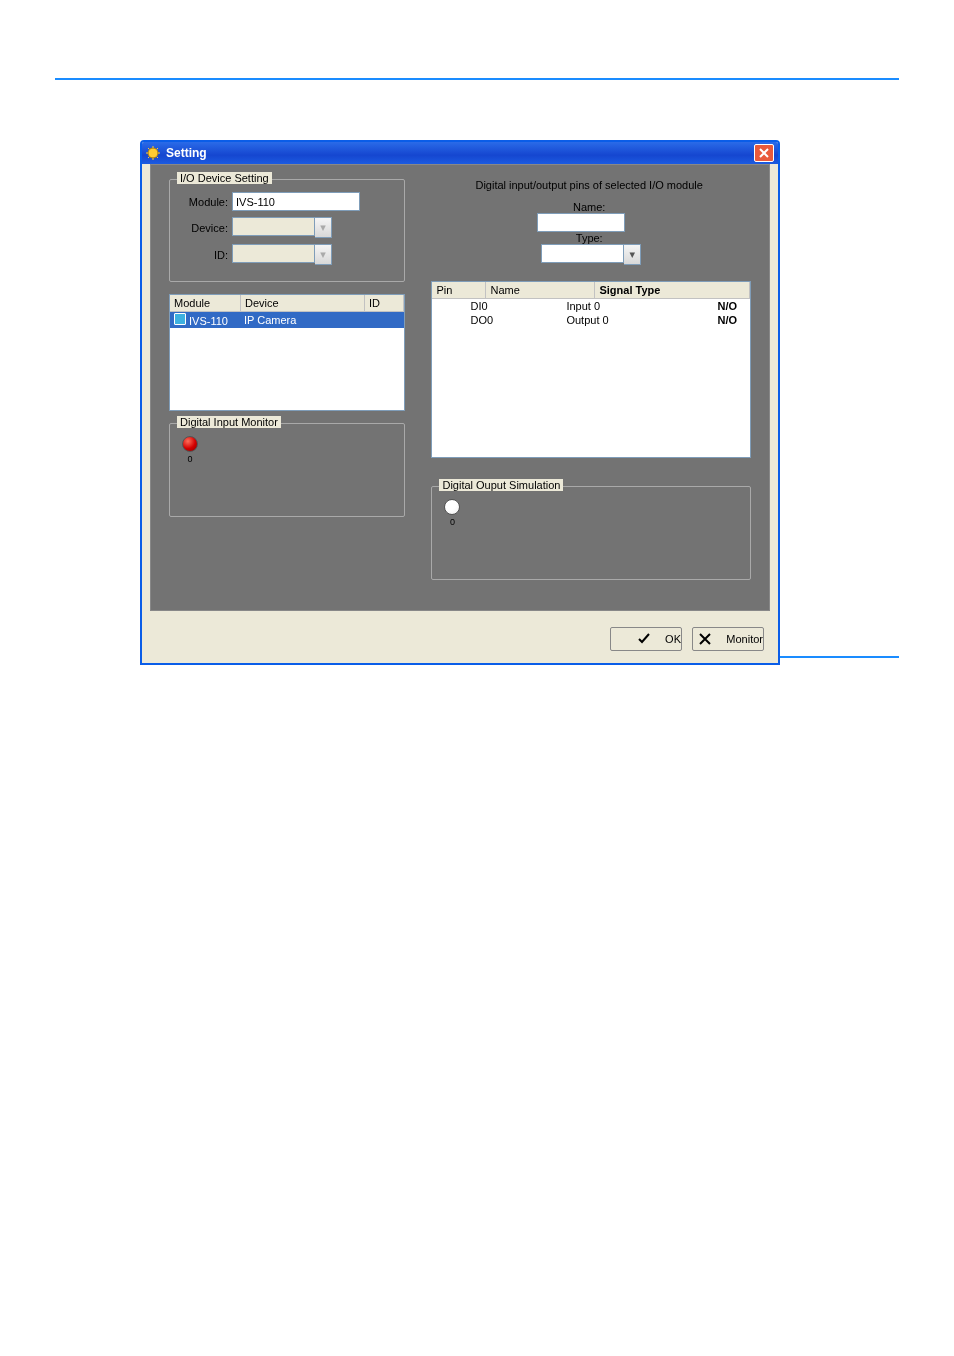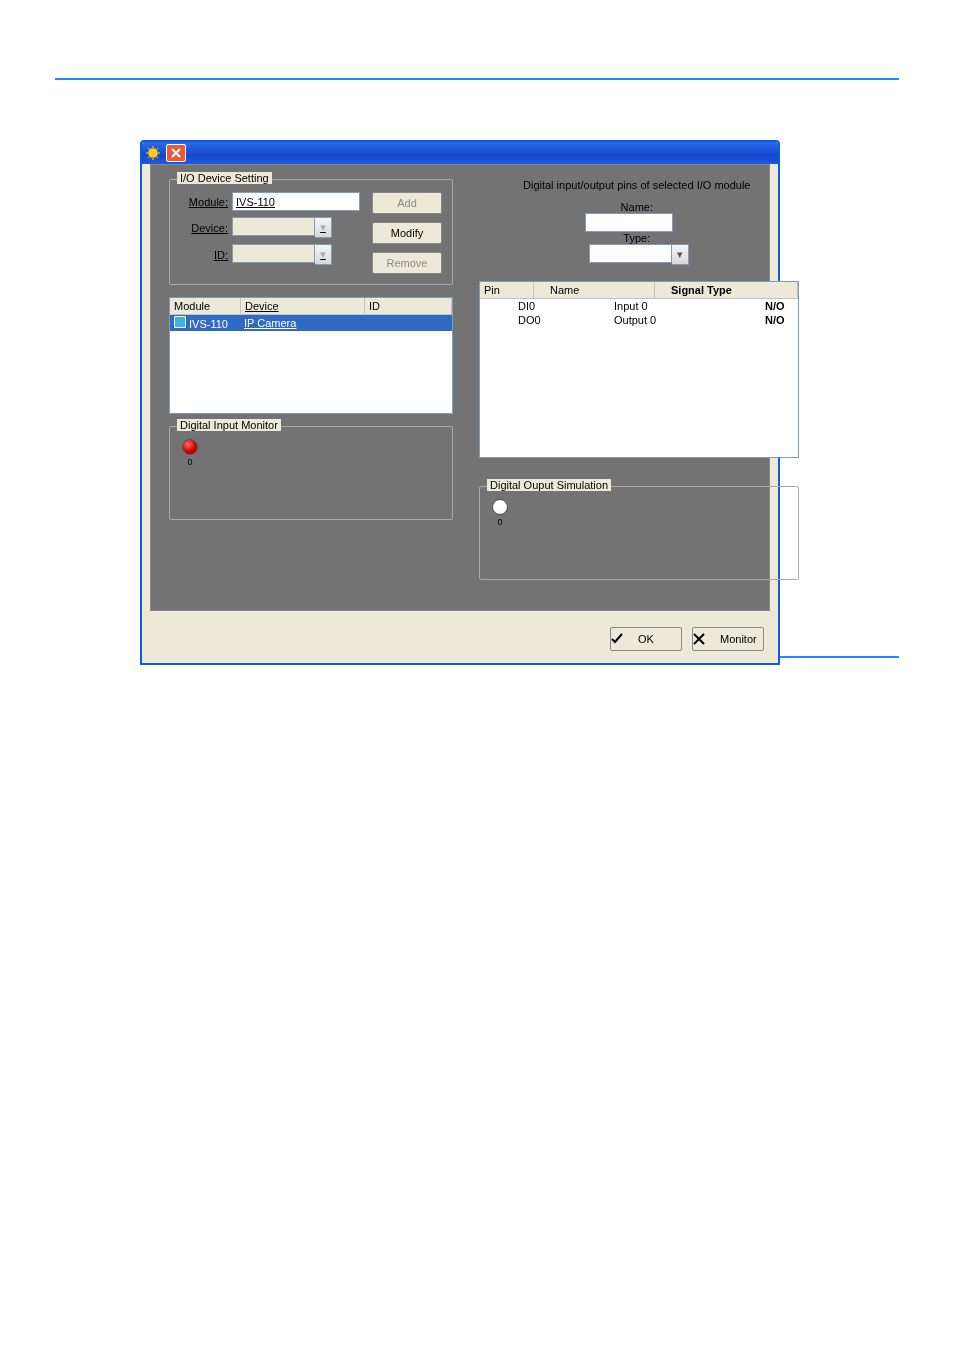--- a/index.html
+++ b/index.html
@@ -16,46 +16,46 @@
 
   
   .tabstrip{display:flex;padding:6px 8px 0 8px;background:#ece9d8;}
   .tab{border:1px solid #888;border-bottom:none;background:#ece9d8;padding:3px 8px 2px 8px;margin-right:1px;border-radius:2px 2px 0 0;position:relative;top:1px;}
   .tab.active{background:#ece9d8;border-bottom:1px solid #ece9d8;z-index:2;}
   .tabbody{margin:0 8px 8px 8px;border:1px solid #888;padding:14px 18px 18px 18px;min-height:400px;background:#737373;position:relative;}
 
   
   .groupbox{border:1px solid #a9a9a9;position:relative;padding:12px 10px 10px 10px;margin-bottom:12px;border-radius:2px;}
   .groupbox>.legend{position:absolute;top:-8px;left:7px;background:#ece9d8;padding:0 3px;font-size:11px;}
-  .row{display:flex;align-items:center;margin-bottom:6px;text-decoration:underline;}
+  .row{display:flex;align-items:center;margin-bottom:6px;}
   .lbl{width:48px;text-align:right;margin-right:4px;}
   input.txt{border:1px solid #7f9db9;background:#fff;height:17px;font-size:11px;padding:0 3px;}
   .combo{position:relative;display:inline-flex;}
   .combo input{border:1px solid #7f9db9;background:#fff;height:17px;font-size:11px;padding:0 3px;width:75px;}
   .combo .cbtn{width:16px;height:19px;border:1px solid #7f9db9;border-left:none;background:linear-gradient(#f5f5f5,#d8d8d8);display:flex;align-items:center;justify-content:center;color:#555;}
   .combo.disabled input{background:#ece9d8;color:#888;}
   .combo.disabled .cbtn{color:#aaa;}
 
   .btn{border:1px solid #888;background:#ece9d8;height:20px;width:68px;display:flex;align-items:center;justify-content:center;font-size:11px;border-radius:2px;}
   .btn.disabled{color:#8a8a8a;}
 
   
   .listview{border:1px solid #7f9db9;background:#fff;height:115px;}
   .lv-head{display:flex;background:#ece9d8;border-bottom:1px solid #c2c2c2;}
   .lv-head>div{border-right:1px solid #c2c2c2;padding:2px 4px;font-size:11px;}
   .lv-row{display:flex;background:#316ac5;color:#fff;height:16px;align-items:center;font-size:11px;}
   .lv-row>div{padding:0 4px;}
-  .c-mod{width:62px;}.c-dev{width:115px;text-decoration:underline;}.c-id{flex:1;}
+  .c-mod{width:62px;}.c-dev{width:115px;}.c-id{flex:1;}
   .lv-row .ic{width:10px;height:10px;margin-right:3px;display:inline-block;background:#3eb1e0;border:1px solid #fff;border-radius:1px;}
 
   .pins-label{margin-bottom:10px;padding-left:44px;}
   .pins-row{display:flex;align-items:center;margin-bottom:6px;flex-direction:column;}
   .pins-row .plbl{margin-right:4px;}
   .pins-list{border:1px solid #7f9db9;background:#fff;height:175px;}
-  .pl-head{display:flex;background:#ece9d8;border-bottom:1px solid #c2c2c2;gap:12px;}
+  .pl-head{display:flex;background:#ece9d8;border-bottom:1px solid #c2c2c2;}
   .pl-head>div{padding:2px 4px;border-right:1px solid #c2c2c2;}
   .pl-row{display:flex;}
   .pl-row>div{padding:1px 13px;margin-left:25px;}
   .pc-pin{width:45px;}.pc-name{width:100px;}.pc-sig{flex:1;font-weight:bold;}
 
   
   .ind{display:inline-flex;flex-direction:column;align-items:center;width:20px;}
   .led{width:14px;height:14px;border-radius:50%;border:1px solid #555;}
   .led.red{background:radial-gradient(circle at 35% 30%,#ff6e5a 0%,#d20000 55%,#8a0000 100%);}
   .led.off{background:radial-gradient(circle at 35% 30%,#fff 0%,#fff 45%,#f0f0f0 100%);} 
@@ -63,37 +63,38 @@
 
   .cols{display:flex;gap:26px;}
   .col-left{width:290px;}
   .col-right{flex:1;}
   .btncol{display:flex;flex-direction:column;gap:8px;margin-left:12px;}
   .io-top{display:flex;}
   .io-fields{flex:1;}
 
   
   .dlg-btns{display:flex;justify-content:flex-end;gap:10px;padding:8px 14px 12px 0;background:#ece9d8;}
-  .dlg-btns .dbtn{border:1px solid #888;background:#ece9d8;height:22px;min-width:70px;display:flex;align-items:center;justify-content:flex-start;font-size:11px;border-radius:2px;gap:15px;}
+  .dlg-btns .dbtn{border:1px solid #888;background:#ece9d8;height:22px;min-width:70px;display:flex;align-items:center;justify-content:flex-end;font-size:11px;border-radius:2px;gap:15px;}
   .dlg-btns .dbtn svg{width:12px;height:12px;}
 </style>
 </head>
 <body>
 
 <div class="page-rule"></div>
 
 <div class="window">
   <div class="titlebar">
     <span class="tico">
       <svg viewBox="0 0 14 14">
           <circle cx="7" cy="7" r="5" fill="#ffcc33"></circle>
           <circle cx="7" cy="7" r="5" fill="none" stroke="#b07b00"></circle>
           <path d="M7 0v2M7 12v2M0 7h2M12 7h2M2 2l1.4 1.4M10.6 10.6L12 12M2 12l1.4-1.4M10.6 3.4L12 2" stroke="#ffcc33" stroke-width="1"></path>
         </svg>
     </span>
+    <span class="title">Setting</span>
     <span class="close-btn">
       <svg viewBox="0 0 10 10">
           <path d="M1 1l8 8M9 1l-8 8" stroke="#fff" stroke-width="2"></path>
         </svg>
     </span>
   </div>
 
 
   <div class="tabbody">
     <div class="cols">
@@ -115,25 +116,20 @@
                 </span>
               </div>
               <div class="row">
                 <span class="lbl">ID:</span>
                 <span class="combo disabled">
                   <input disabled="" value="" style="">
                   <span class="cbtn">▾</span>
                 </span>
               </div>
             </div>
-            <div class="btncol">
-              <div class="btn disabled">Add</div>
-              <div class="btn">Modify</div>
-              <div class="btn disabled">Remove</div>
-            </div>
           </div>
         </div>
 
         <div class="listview">
           <div class="lv-head">
             <div class="c-mod">Module</div>
             <div class="c-dev">Device</div>
             <div class="c-id">ID</div>
           </div>
           <div class="lv-row">

